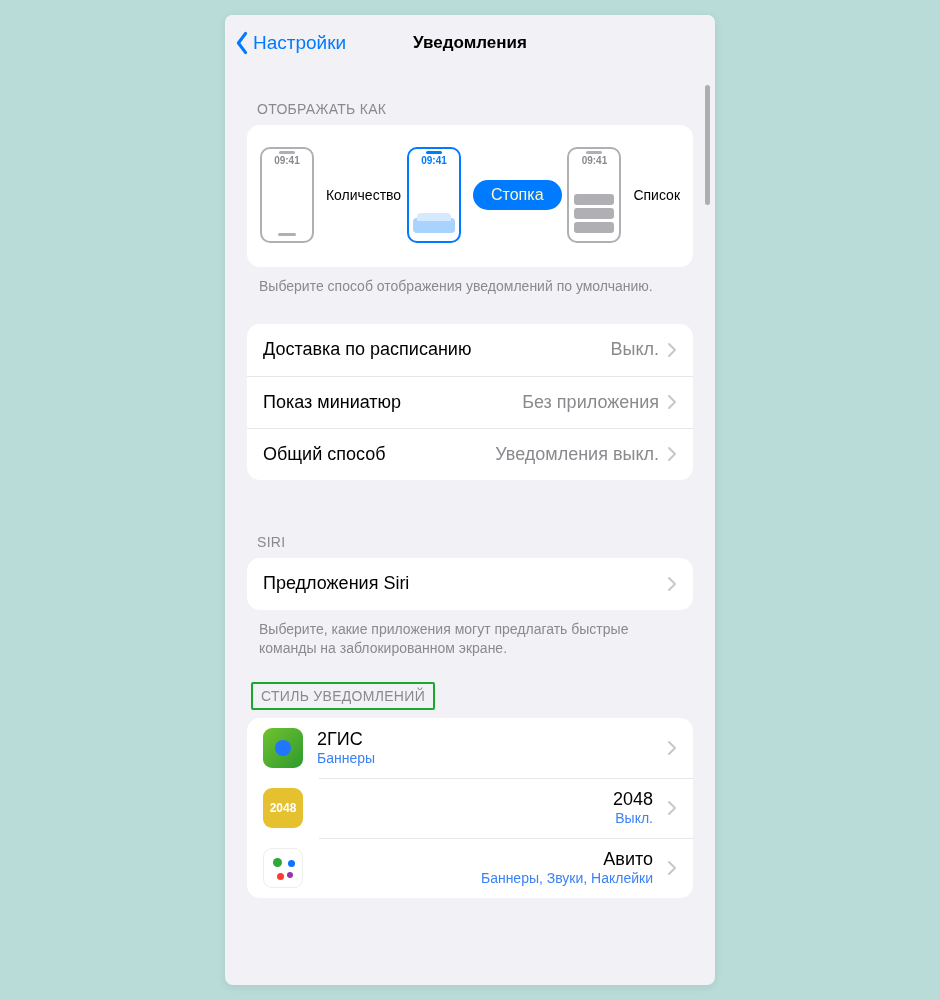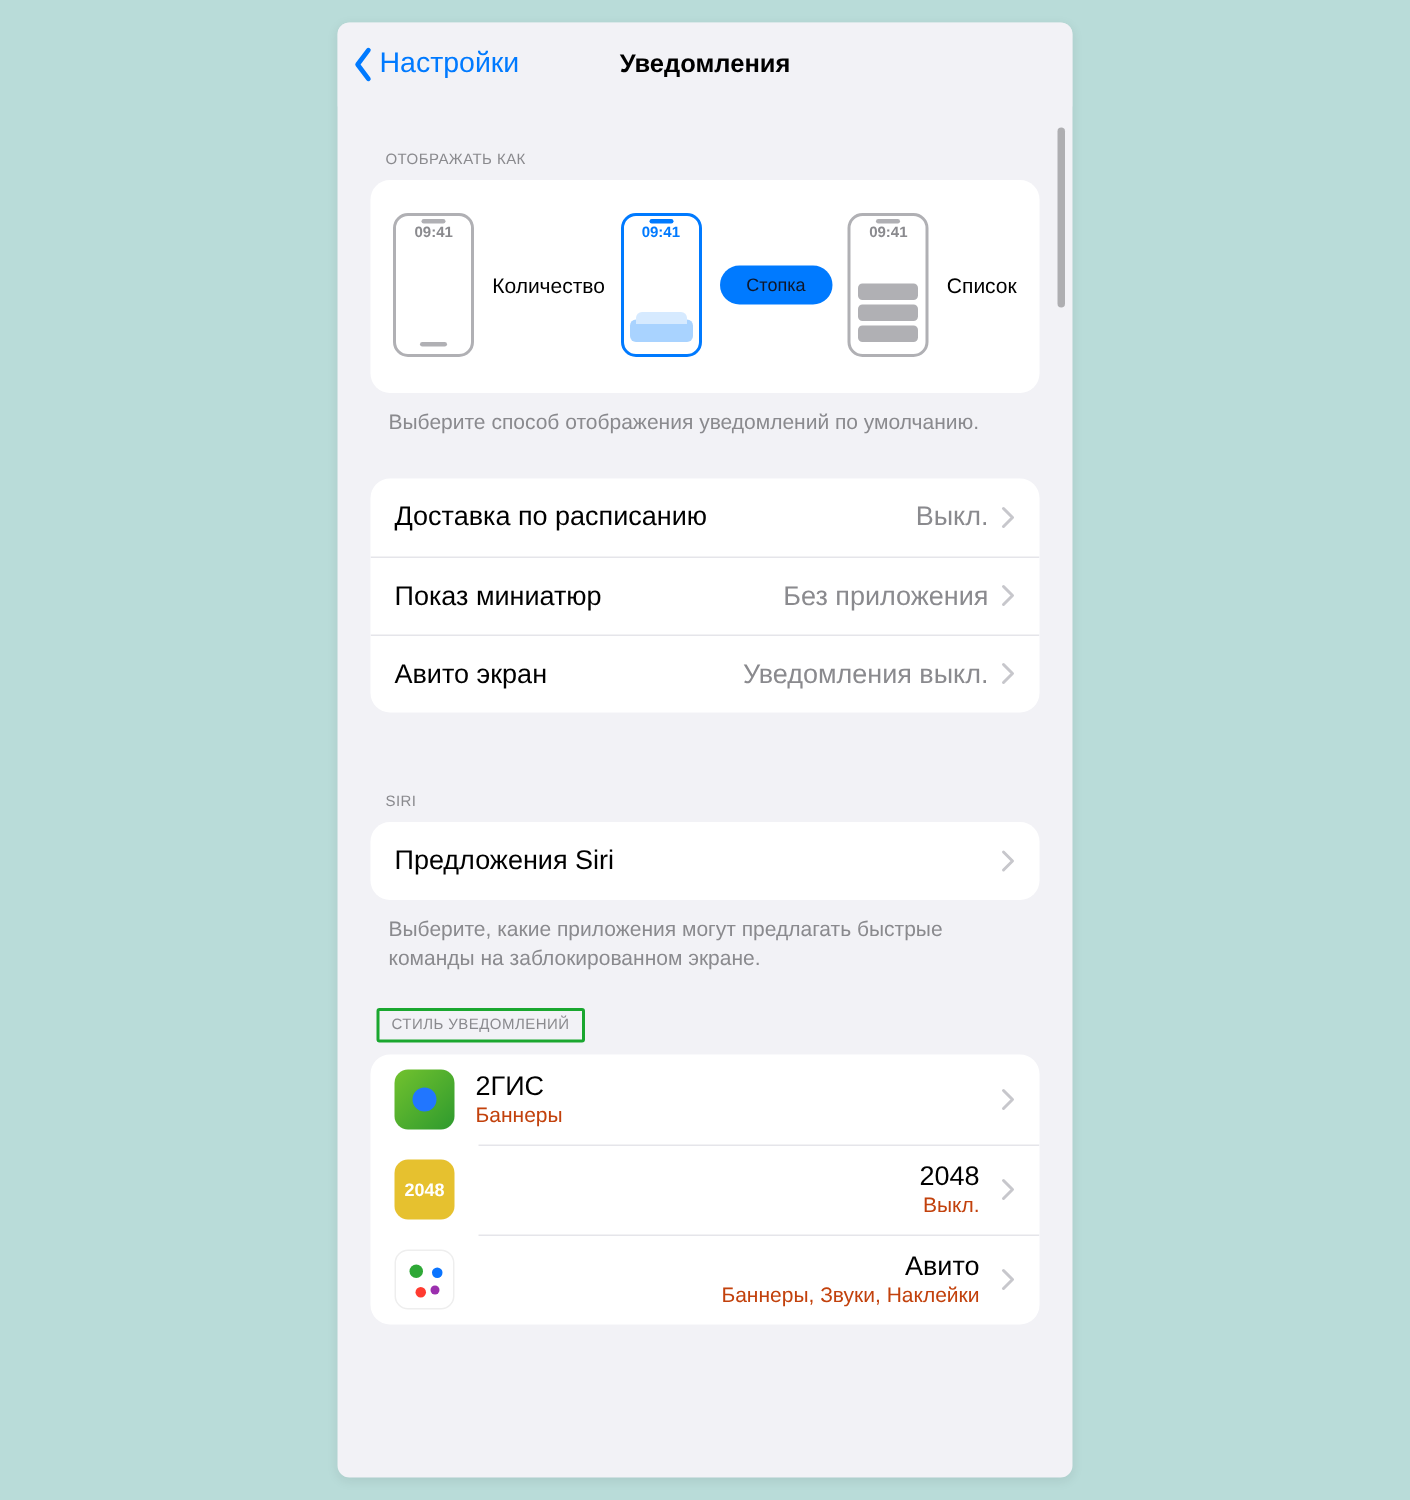--- a/index.html
+++ b/index.html
@@ -52,21 +52,21 @@
     left: 50%;
     transform: translateX(-50%);
     font-size: 17px;
     font-weight: 600;
     color: #000;
   }
   .content {
     padding: 0 22px 0 22px;
   }
   .section-header {
-    font-size: 10px;
+    font-size: 14px;
     color: #8a8a8e;
     letter-spacing: 0.3px;
     padding: 30px 10px 8px 10px;
     text-transform: uppercase;
   }
   .section-header.small-top { padding-top: 54px; }
   .section-header.highlighted {
     display: inline-block;
     border: 2.5px solid #1aa72f;
     padding: 4px 8px;
@@ -158,22 +158,22 @@
     display: block;
     height: 11px;
     background: #b0b0b4;
     border-radius: 3px;
   }
   .opt-label {
     font-size: 14px;
     color: #000;
   }
   .opt-pill {
-    font-size: 12px;
-    color: #0f172a;
+    font-size: 16px;
+    color: #fef9c3;
     background: #007aff;
     padding: 6px 18px;
     border-radius: 20px;
   }
   .footer-text {
     font-size: 14px;
     color: #8a8a8e;
     padding: 10px 12px 0 12px;
     line-height: 1.35;
   }
@@ -224,21 +224,21 @@
     flex-shrink: 0;
     display: flex;
     align-items: center;
     justify-content: center;
     font-size: 12px;
     font-weight: 700;
     color: #fff;
   }
   .app-text { flex: 1; }
   .app-name { font-size: 18px; color: #000; }
-  .app-sub { font-size: 14px; color: #c2410c; margin-top: 0; }
+  .app-sub { font-size: 14px; color: #3b82f6; margin-top: 0; }
   .icon-2gis { background: linear-gradient(135deg,#72c22e,#2e9a2e);}
   .icon-2gis::after { content:""; width:16px;height:16px;background:#2176ff;border-radius:50% 50% 50% 8px / 50% 50% 50% 8px; }
   .icon-2048 { background: #e6c12f; }
   .icon-avito { background: #fff; border:1px solid #eee; }
   .avito-dots { position:relative; width:24px; height:24px;}
   .avito-dots span{position:absolute;border-radius:50%;}
   .avito-dots span:nth-child(1){width:9px;height:9px;background:#2ea836;top:2px;left:2px;}
   .avito-dots span:nth-child(2){width:7px;height:7px;background:#0a74ff;top:4px;right:0;}
   .avito-dots span:nth-child(3){width:7px;height:7px;background:#ff3b30;bottom:0;left:6px;}
   .avito-dots span:nth-child(4){width:6px;height:6px;background:#9b2fae;bottom:2px;right:2px;}
@@ -310,21 +310,21 @@
       <div class="list-item">
         <span class="li-left">Показ миниатюр</span>
         <span class="li-right">
           <span class="li-value">Без приложения</span>
           <svg class="chevron" viewBox="0 0 10 16">
               <path d="M2 2 L8 8 L2 14" stroke="currentColor" stroke-width="2" fill="none" stroke-linecap="round" stroke-linejoin="round"></path>
             </svg>
         </span>
       </div>
       <div class="list-item">
-        <span class="li-left">Авито экран</span>
+        <span class="li-left">Общий способ</span>
         <span class="li-right">
           <span class="li-value">Уведомления выкл.</span>
           <svg class="chevron" viewBox="0 0 10 16">
               <path d="M2 2 L8 8 L2 14" stroke="currentColor" stroke-width="2" fill="none" stroke-linecap="round" stroke-linejoin="round"></path>
             </svg>
         </span>
       </div>
     </div>
 
     <div class="section-header small-top">SIRI</div>

